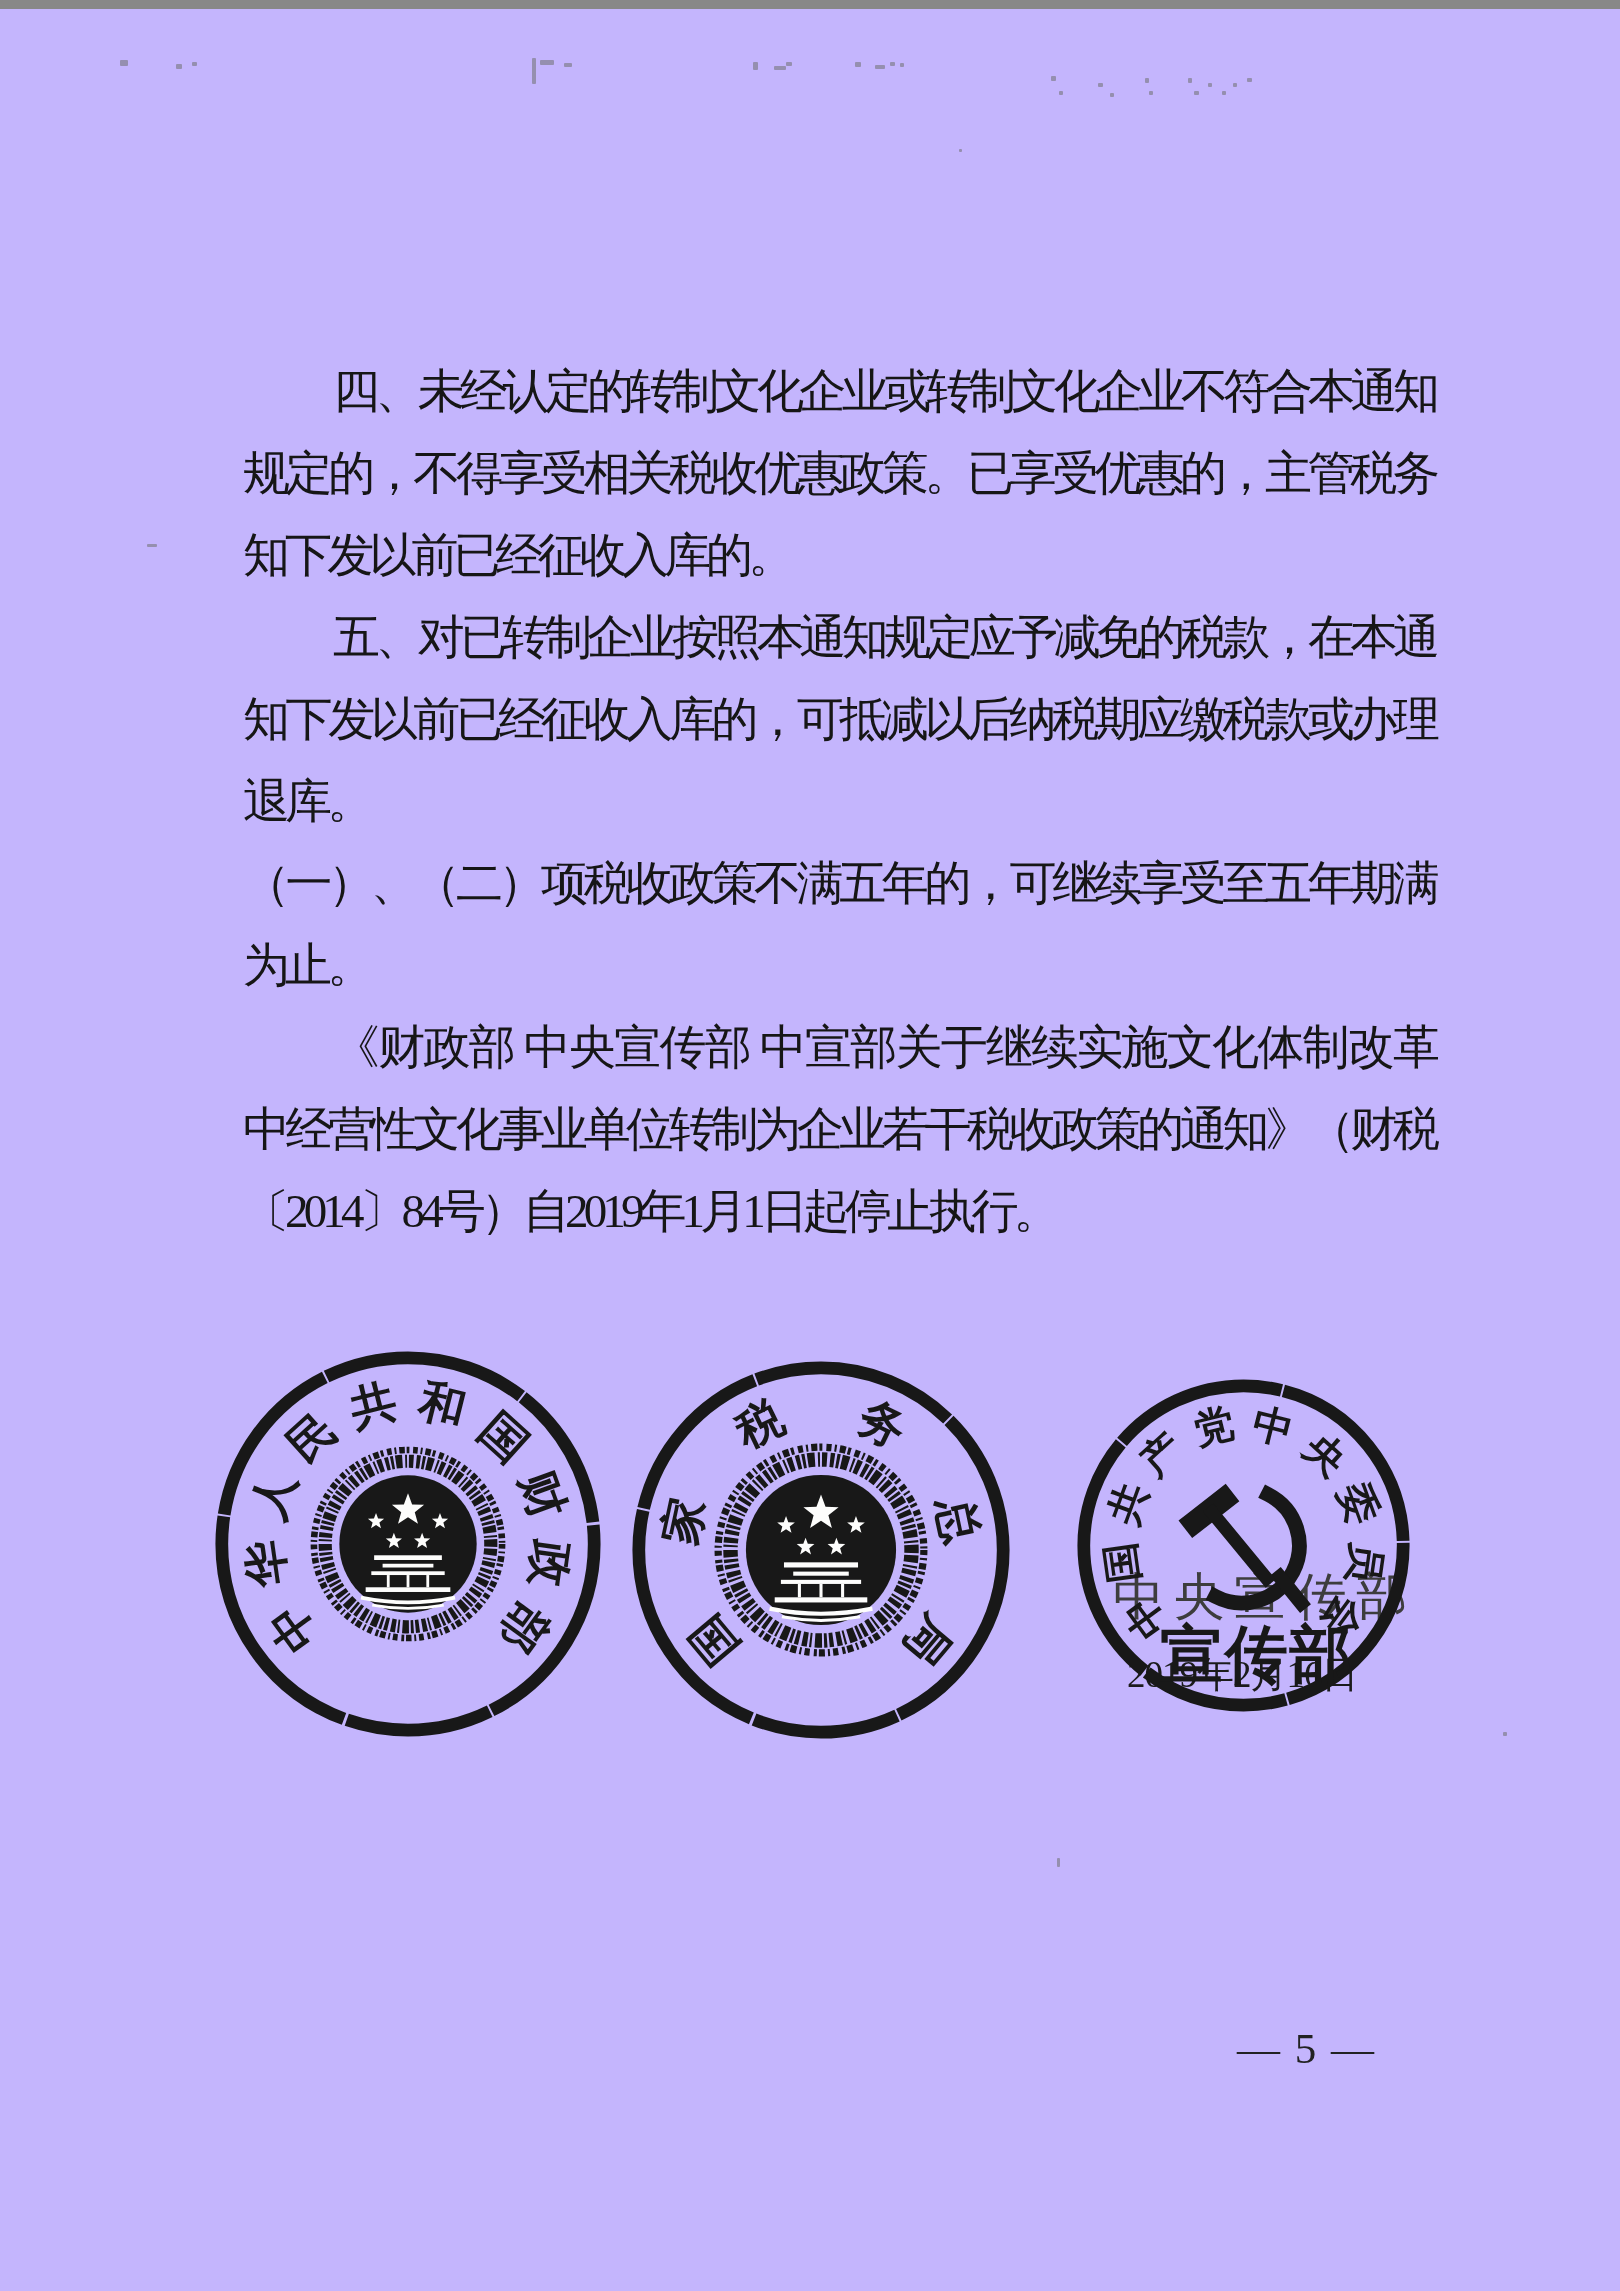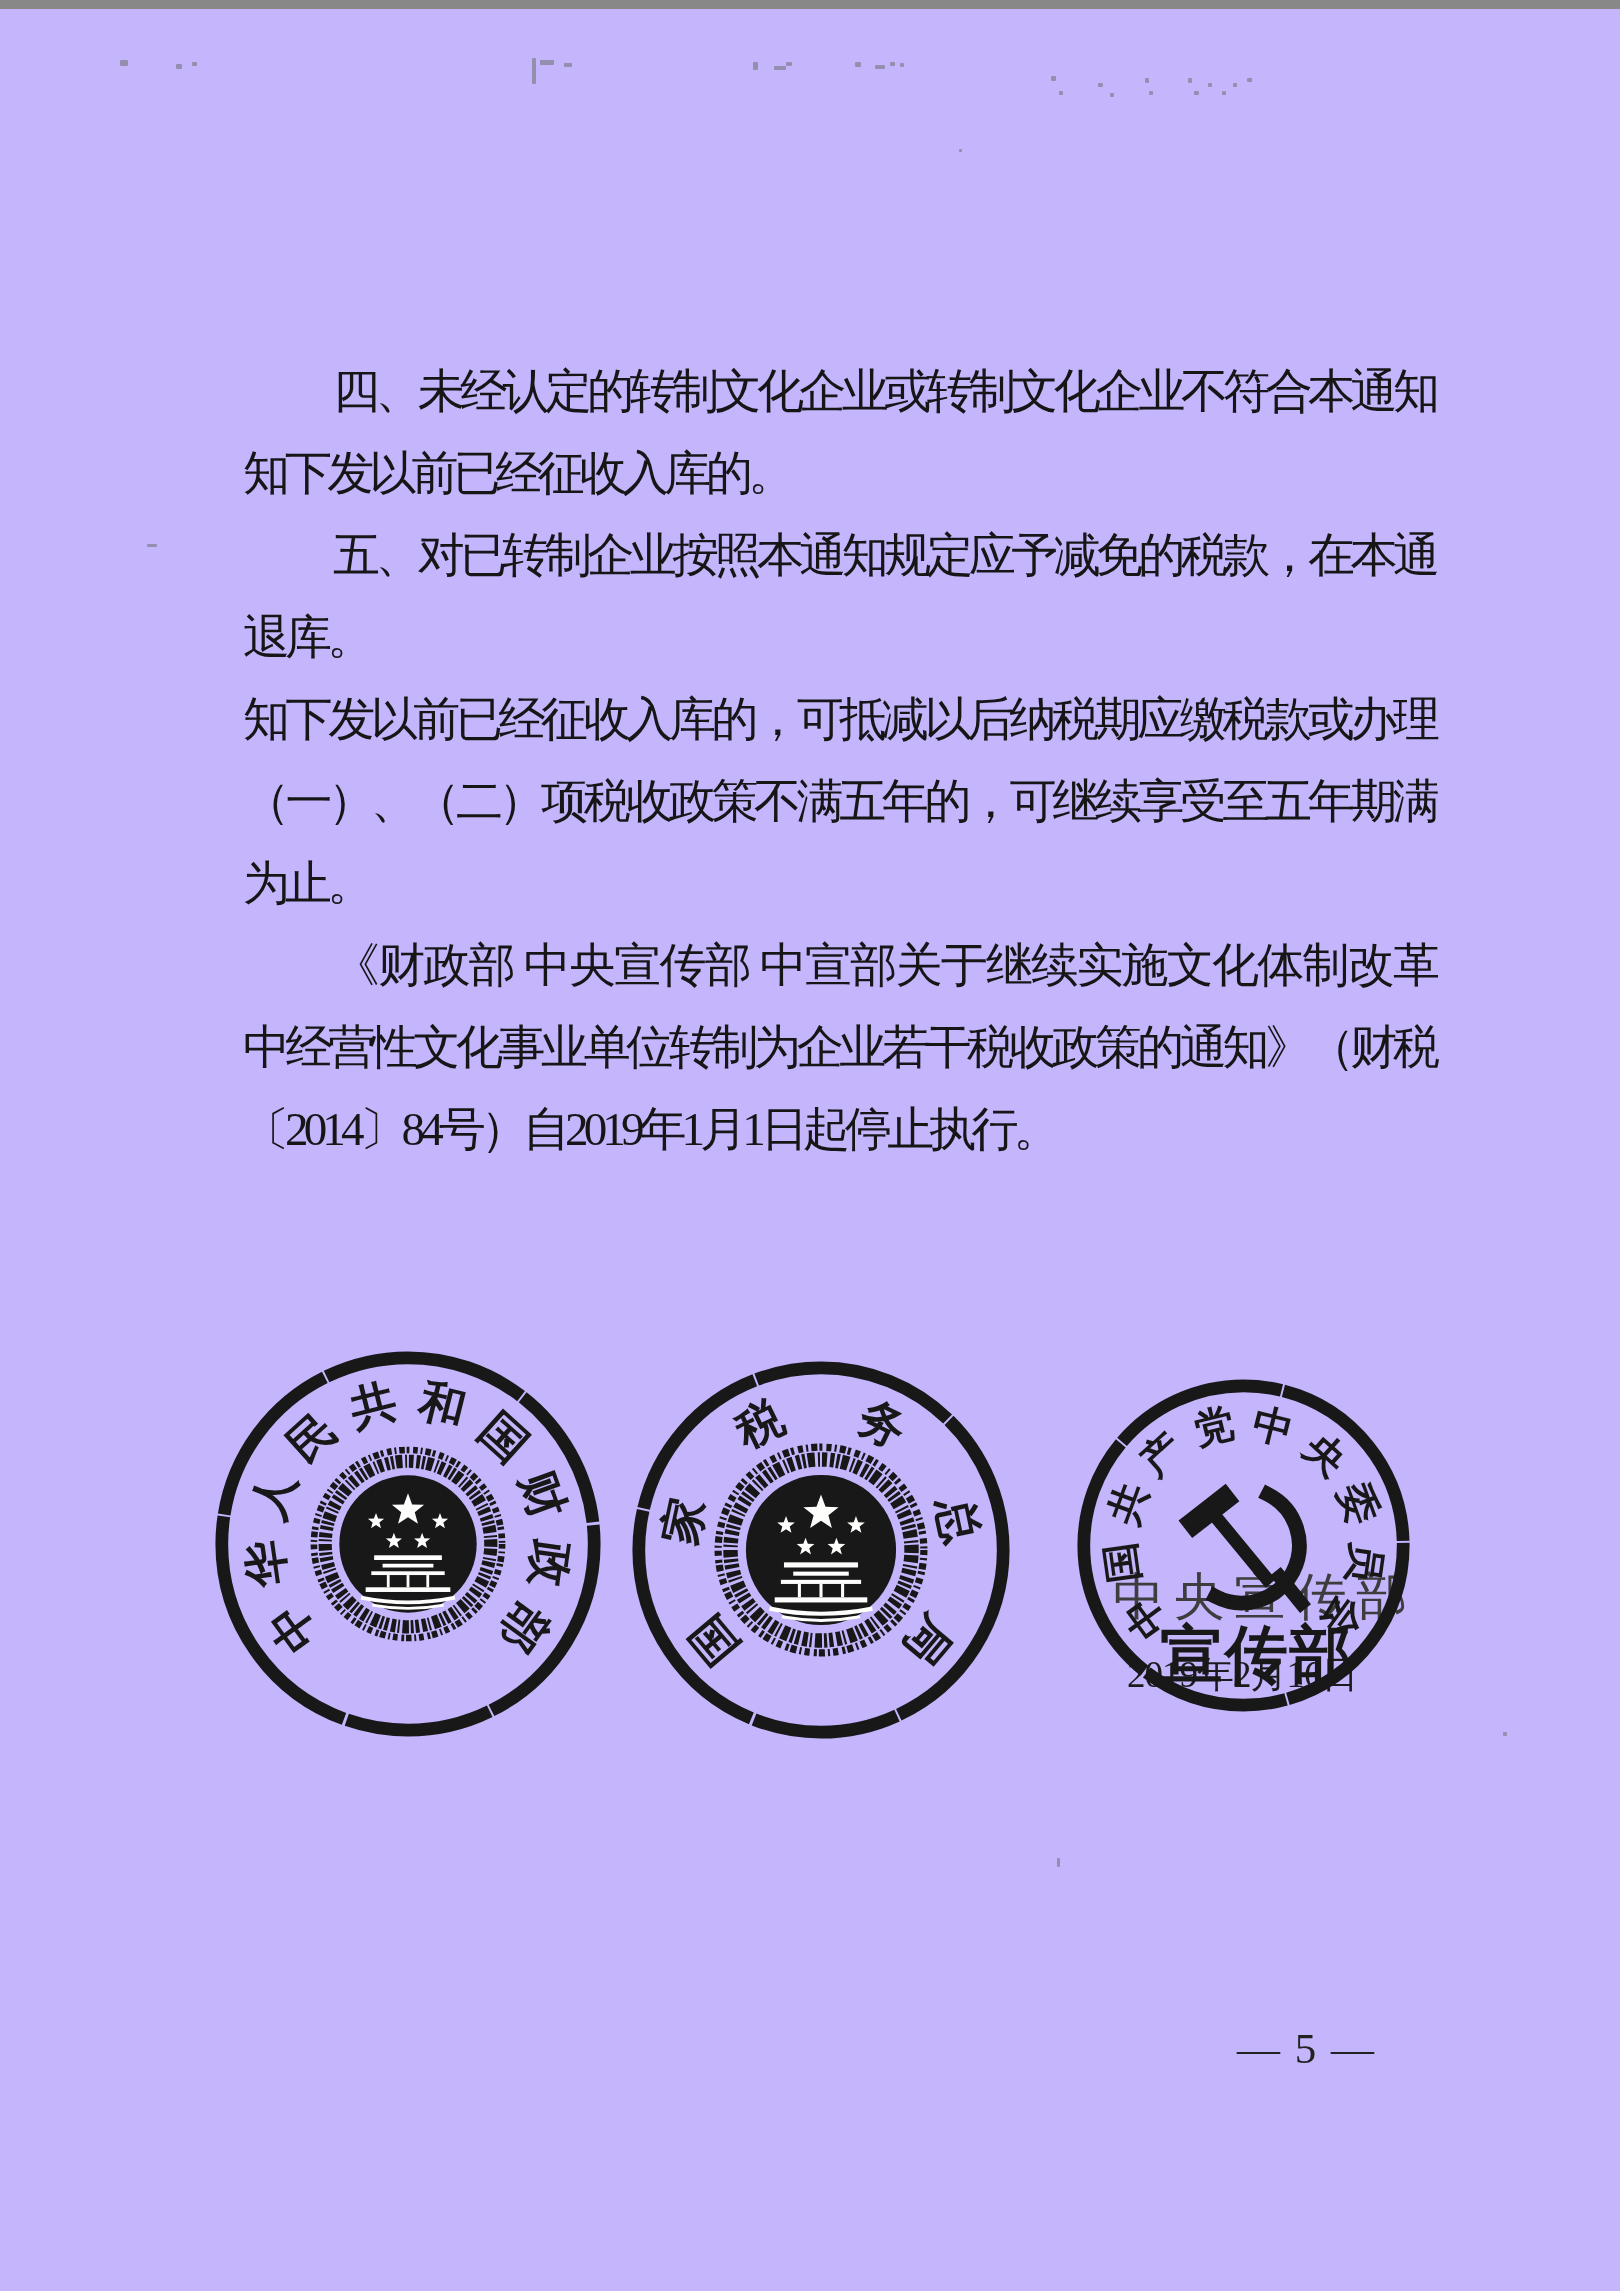--- a/index.html
+++ b/index.html
@@ -66,24 +66,25 @@
       <div class="speck" style="left: 1233px; top: 74px; width: 3.9px; height: 3.9px;"></div>
       <div class="speck" style="left: 1247px; top: 69px; width: 4.9px; height: 3.9px;"></div>
       <div class="speck" style="left: 959px; top: 140px; width: 2.9px; height: 2.9px;"></div>
       <div class="speck" style="left: 147px; top: 535px; width: 9.8px; height: 2.9px;"></div>
       <div class="speck" style="left: 1057px; top: 1849px; width: 2.9px; height: 8.8px;"></div>
       <div class="speck" style="left: 1503px; top: 1723px; width: 3.9px; height: 3.9px;"></div>
     </div>
 
   <div id="text-block">
       <div class="line indent fill">四、未经认定的转制文化企业或转制文化企业不符合本通知</div>
+      <div class="line fill">规定的，不得享受相关税收优惠政策。已享受优惠的，主管税务</div>
       <div class="line">知下发以前已经征收入库的。</div>
       <div class="line indent fill">五、对已转制企业按照本通知规定应予减免的税款，在本通</div>
+      <div class="line fill">知下发以前已经征收入库的，可抵减以后纳税期应缴税款或办理</div>
       <div class="line">退库。</div>
-      <div class="line fill">知下发以前已经征收入库的，可抵减以后纳税期应缴税款或办理</div>
       <div class="line fill">（一）、（二）项税收政策不满五年的，可继续享受至五年期满</div>
       <div class="line">为止。</div>
       <div class="line indent fill">《财政部 中央宣传部 中宣部关于继续实施文化体制改革</div>
       <div class="line fill">中经营性文化事业单位转制为企业若干税收政策的通知》（财税</div>
       <div class="line">〔2014〕84号）自2019年1月1日起停止执行。</div>
     </div>
 
   <div id="sig-dept">中央宣传部</div>
   <div id="sig-date">2019年2月16日</div>
 

